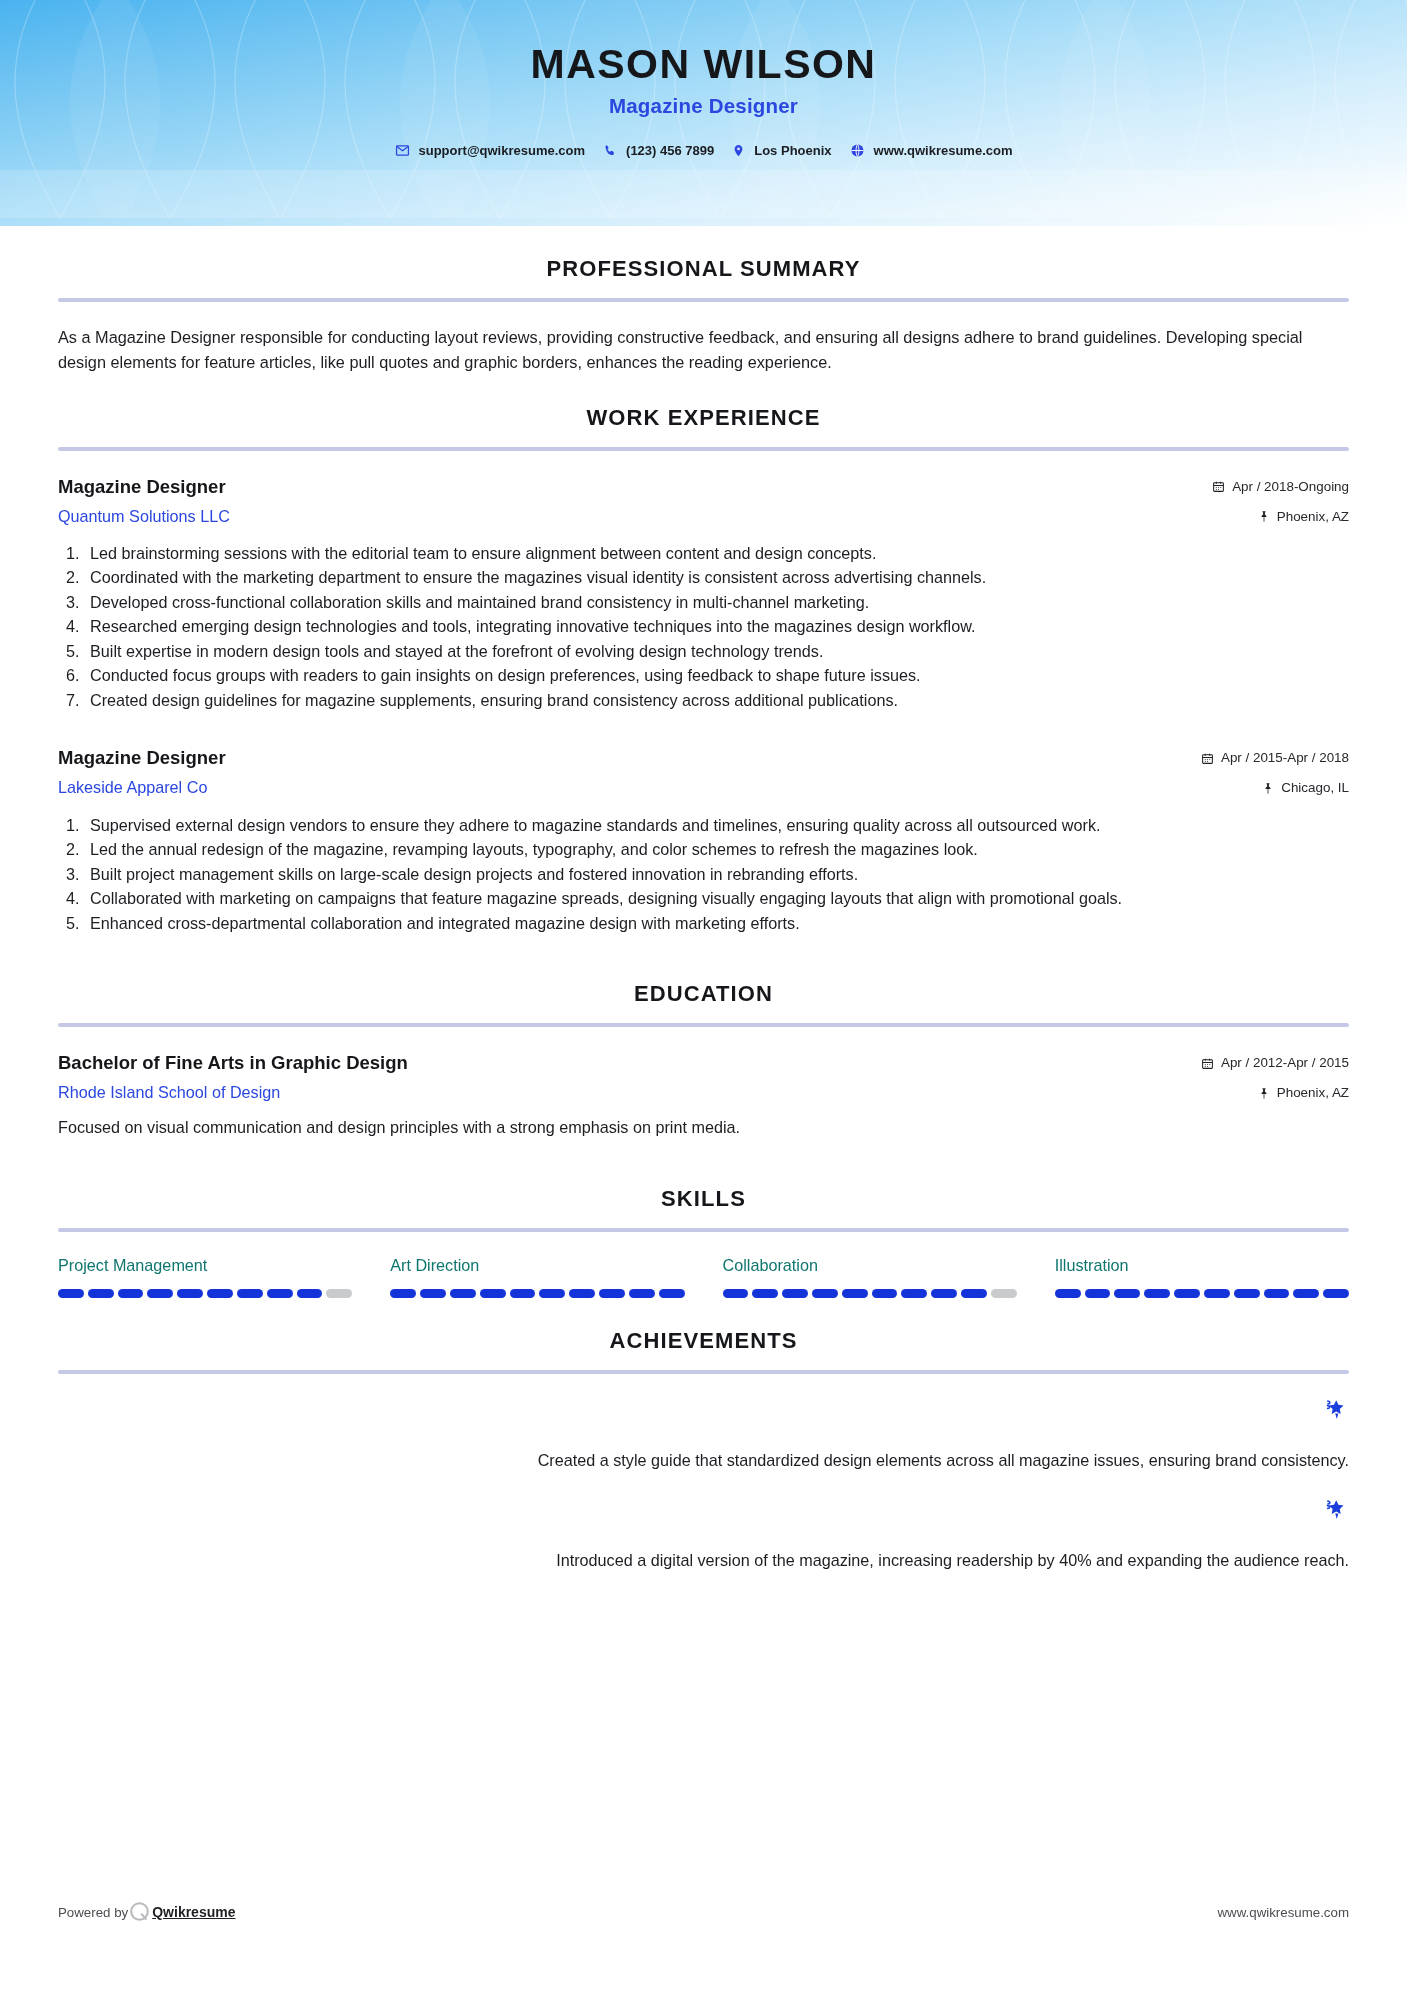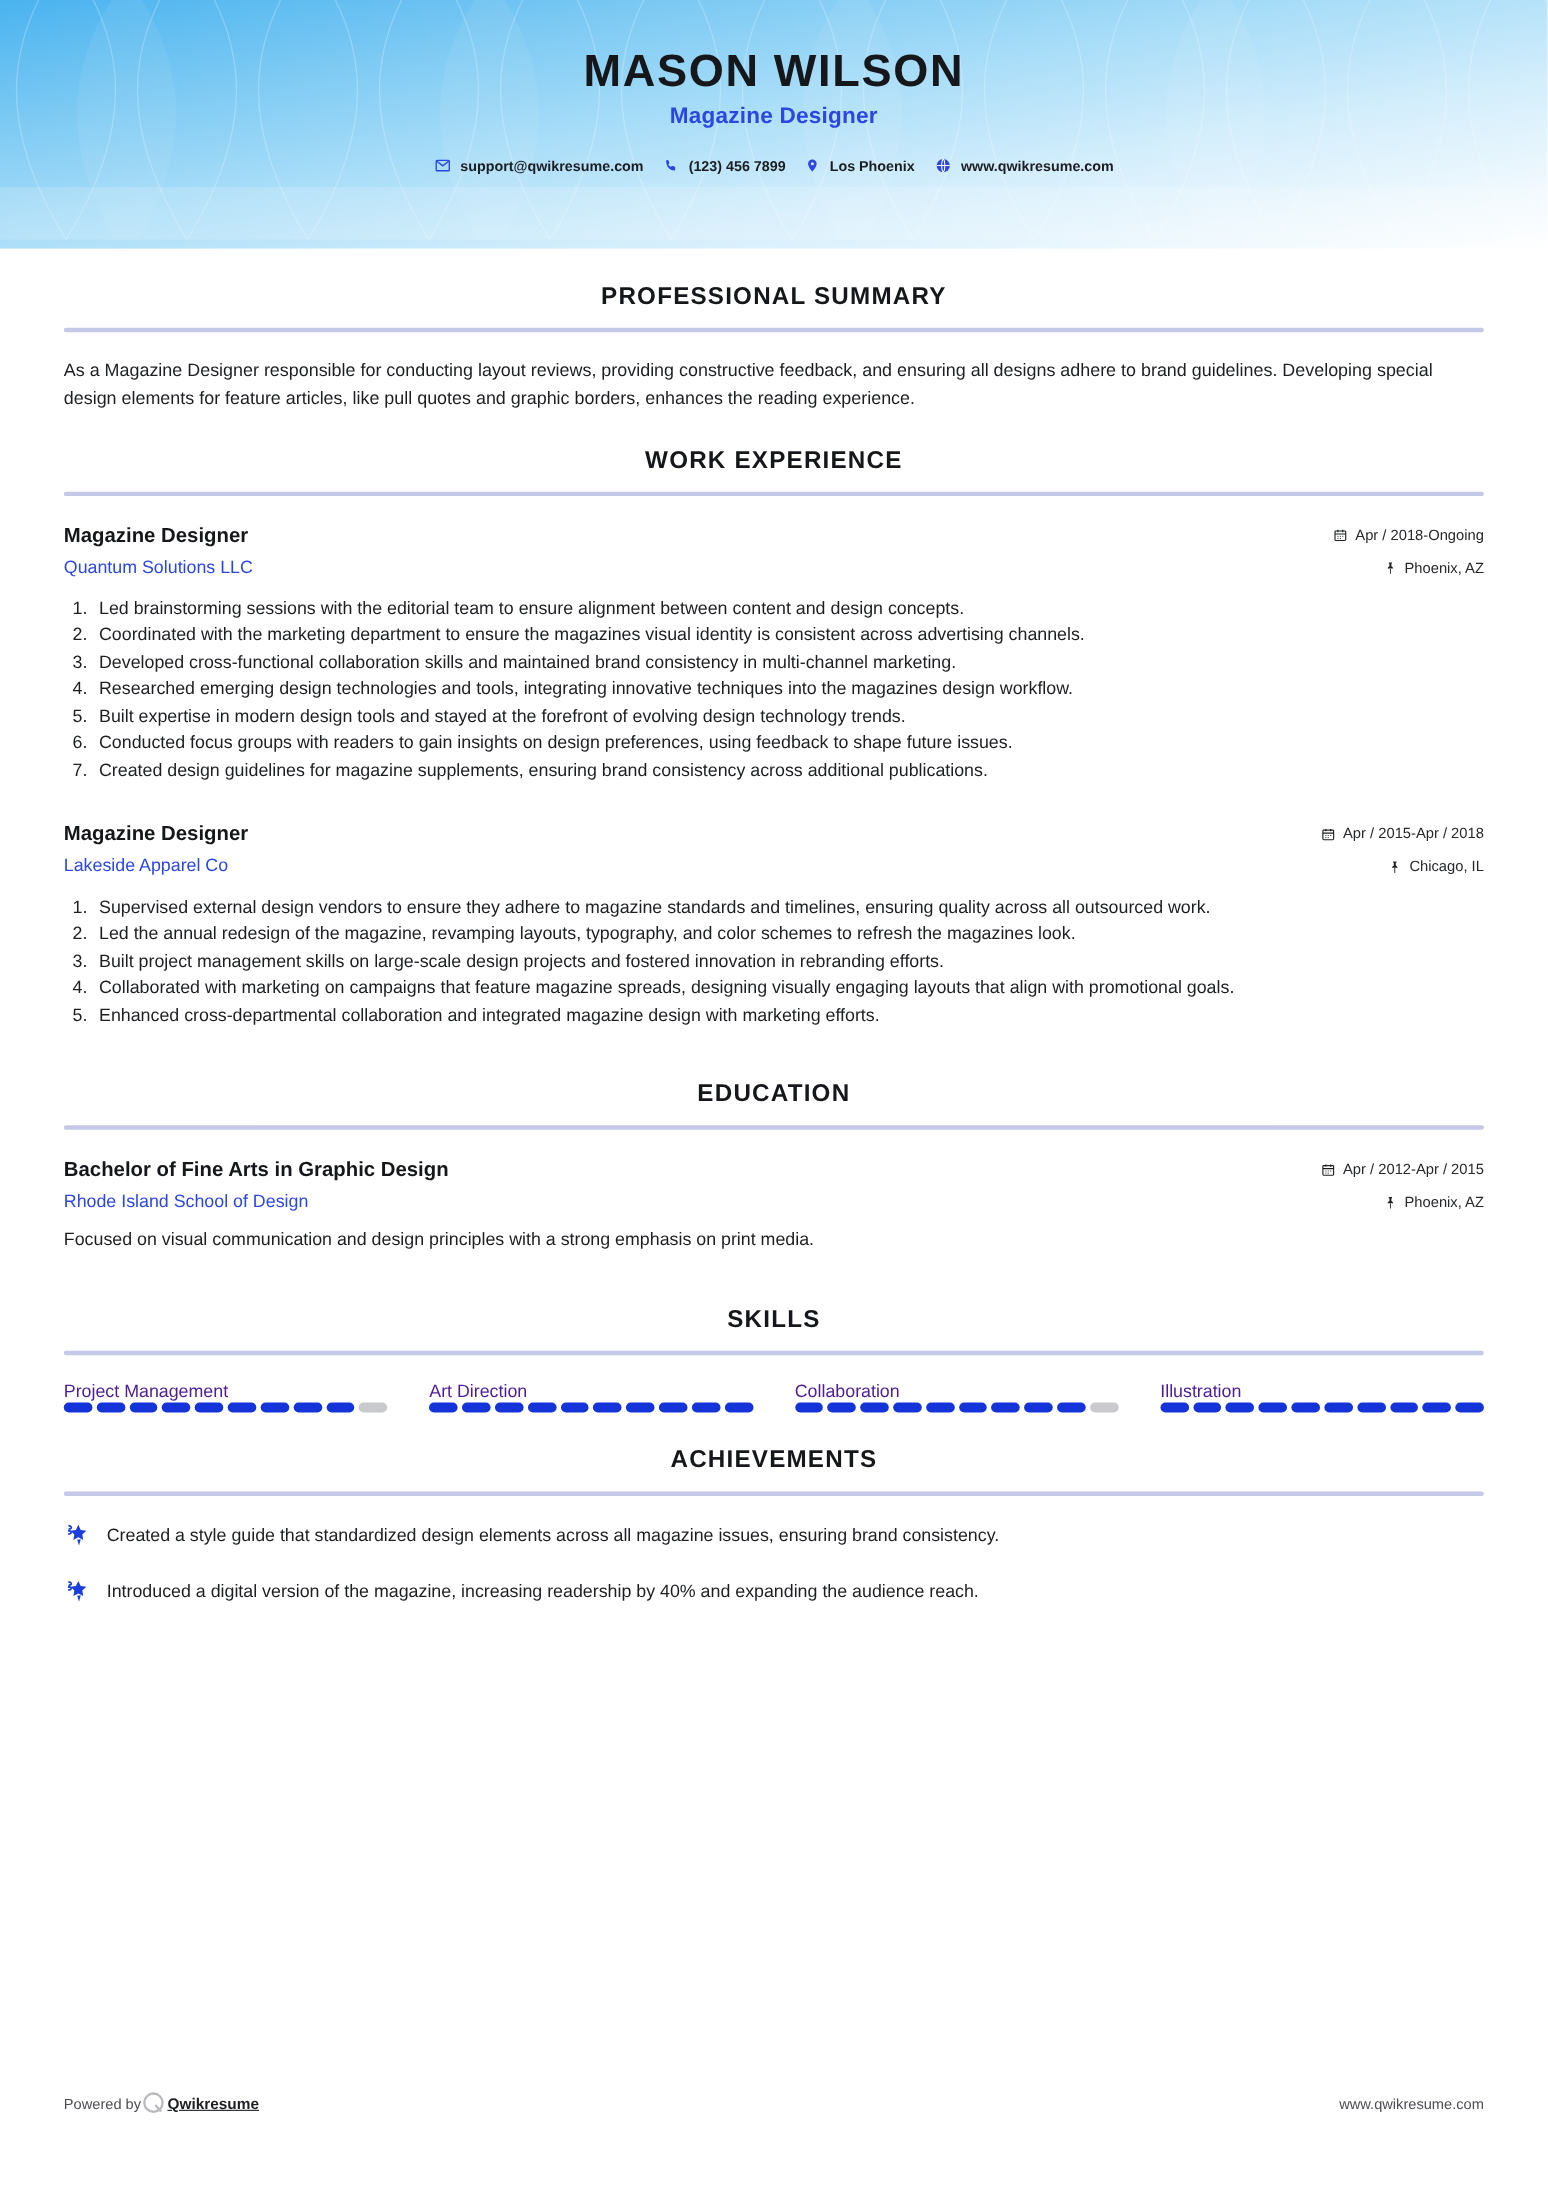--- a/index.html
+++ b/index.html
@@ -149,38 +149,40 @@
 
   
   .skills-grid {
     margin-top: 24px;
     display: grid;
     grid-template-columns: repeat(4, 1fr);
     column-gap: 38px;
   }
   .skill-name {
     font-size: 16.2px;
-    color: #4c1d95;
+    color: #0f766e;
+    margin-bottom: 14px;
   }
   .skill-bar { display: flex; gap: 4px; }
   .seg {
     flex: 1 1 0;
     height: 9px;
     border-radius: 4.5px;
     background: #1433d8;
   }
   .seg.off { background: #c9cacd; }
 
   
   .ach-list { margin-top: 22px; }
   .ach-item {
     display: flex;
     align-items: flex-end;
-    gap: 13px;
+    gap: 24px;
     margin-bottom: 24px;
+    flex-direction: column;
   }
   .ach-icon { flex: 0 0 auto; margin-top: 1px; }
   .ach-icon svg { display: block; }
   .ach-text {
     font-size: 16.2px;
     line-height: 1.45;
     color: #1c1e22;
     padding-top: 2px;
   }
 

